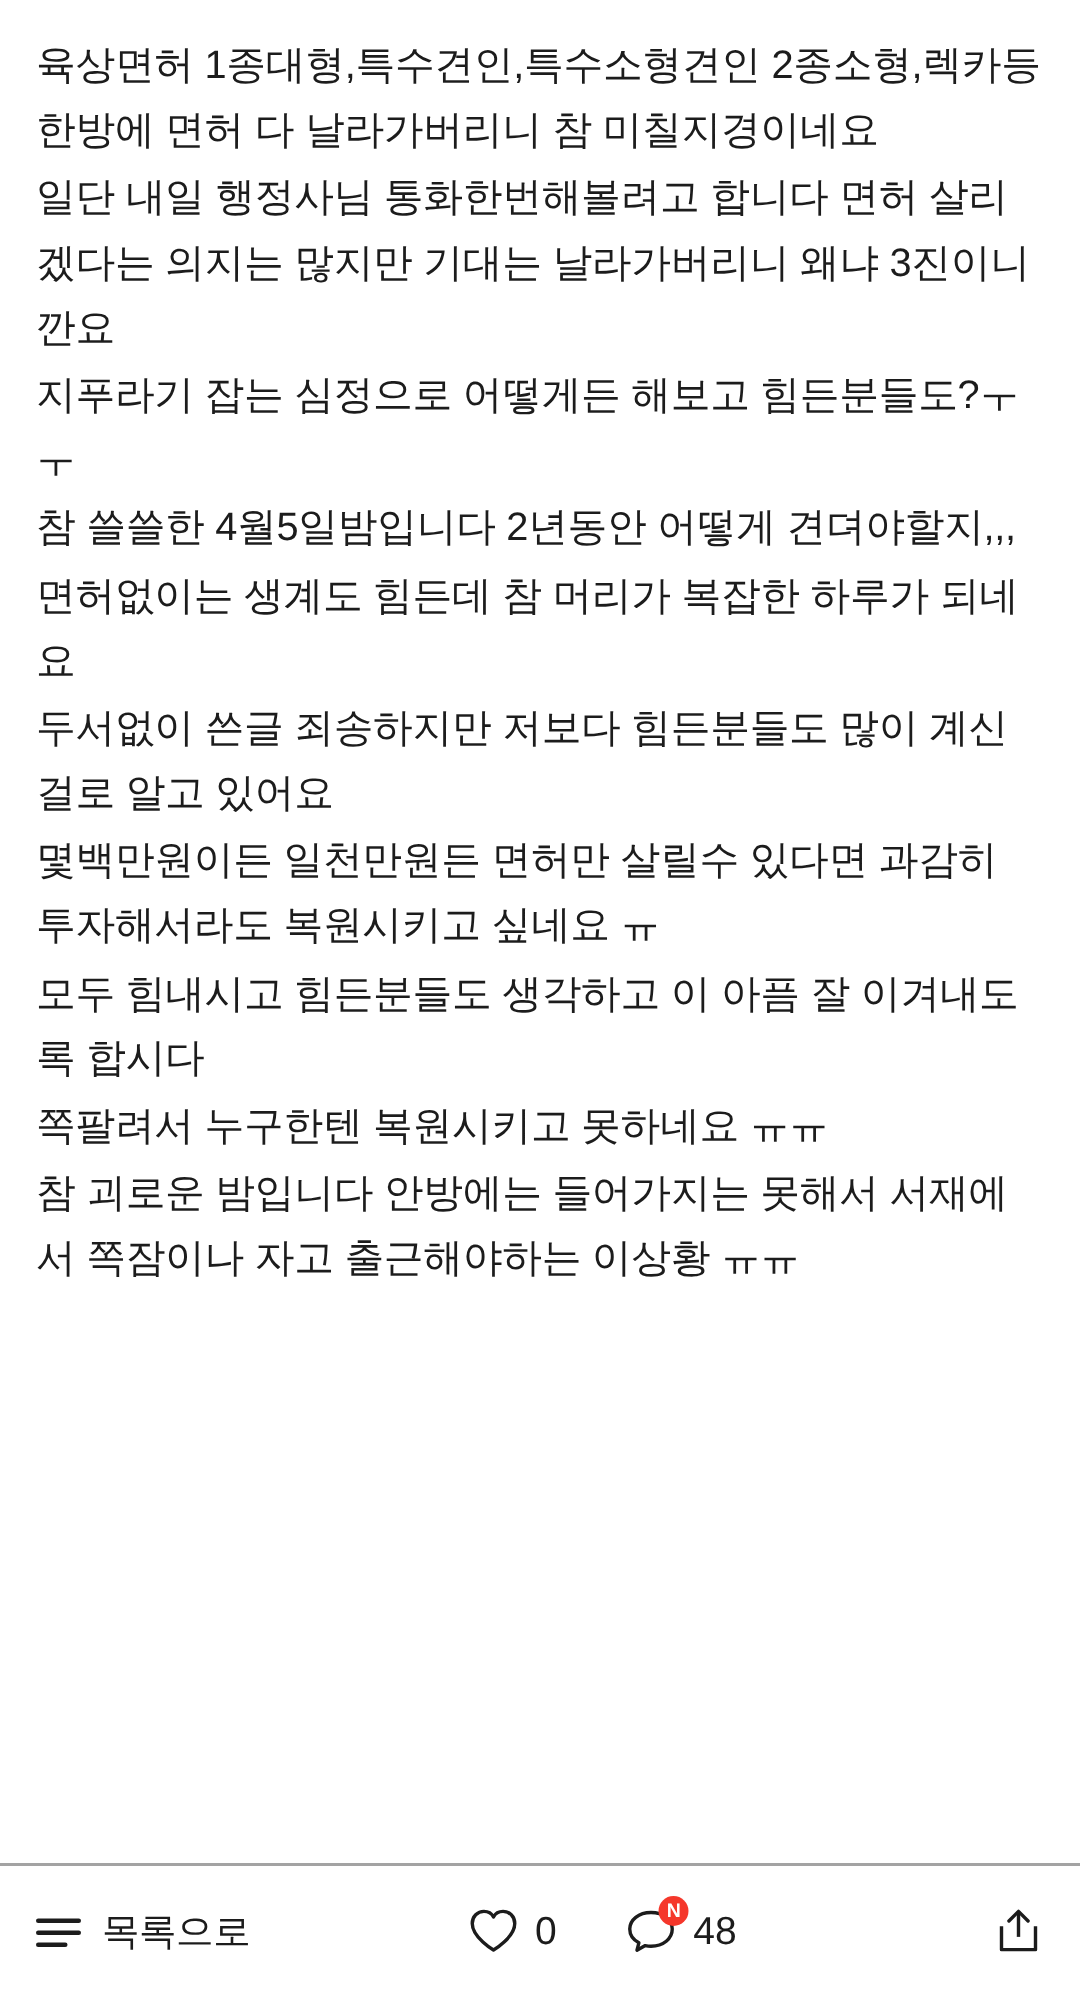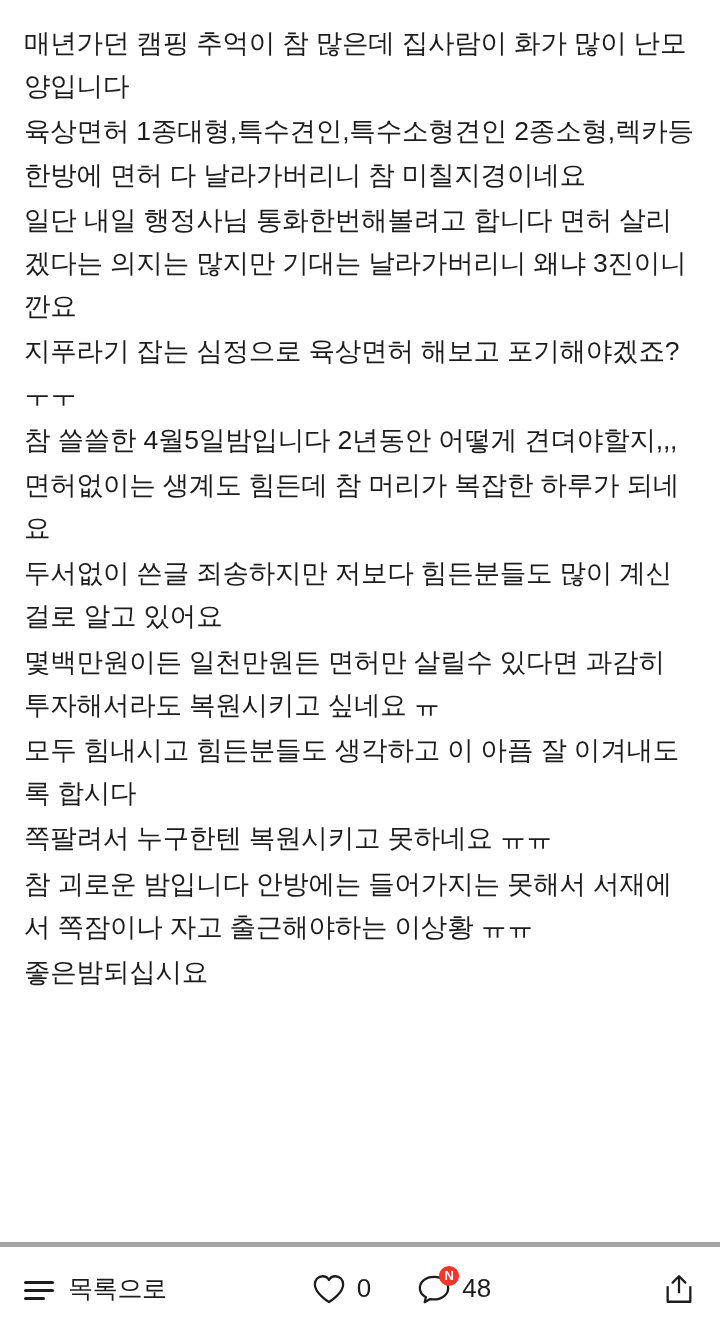--- a/index.html
+++ b/index.html
@@ -34,21 +34,21 @@
     line-height: 1.63;
     letter-spacing: -0.2px;
     color: #1c1c1c;
     margin: 0 0 2px 0;
     word-break: break-all;
     white-space: pre-wrap;
   }
   .footer-bar {
     flex: 0 0 auto;
     height: 88px;
-    border-top: 5px solid #a3a3a3;
+    border-top: 2px solid #a3a3a3;
     display: flex;
     align-items: center;
     padding: 0 24px;
     box-sizing: border-box;
     background: #ffffff;
   }
   .footer-left {
     display: flex;
     align-items: center;
     gap: 14px;
@@ -123,32 +123,30 @@
     width: 60px;
   }
   svg { display: block; }
 </style>
 </head>
 <body>
 
 <div class="page">
 
   <div class="post-body">
-    <p class="para">매년가던 캠핑 추억이 참 많은데 집사람이 화가 많이 난모양입니다</p>
     <p class="para">육상면허 1종대형,특수견인,특수소형견인 2종소형,렉카등 한방에 면허 다 날라가버리니 참 미칠지경이네요</p>
     <p class="para">일단 내일 행정사님 통화한번해볼려고 합니다 면허 살리겠다는 의지는 많지만 기대는 날라가버리니 왜냐 3진이니깐요</p>
-    <p class="para">지푸라기 잡는 심정으로 육상면허 해보고 포기해야겠죠?ㅜㅜ</p>
+    <p class="para">지푸라기 잡는 심정으로 어떻게든 해보고 힘든분들도?ㅜㅜ</p>
     <p class="para">참 쓸쓸한 4월5일밤입니다 2년동안 어떻게 견뎌야할지,,,</p>
     <p class="para">면허없이는 생계도 힘든데 참 머리가 복잡한 하루가 되네요</p>
     <p class="para">두서없이 쓴글 죄송하지만 저보다 힘든분들도 많이 계신걸로 알고 있어요</p>
     <p class="para">몇백만원이든 일천만원든 면허만 살릴수 있다면 과감히 투자해서라도 복원시키고 싶네요 ㅠ</p>
     <p class="para">모두 힘내시고 힘든분들도 생각하고 이 아픔 잘 이겨내도록 합시다</p>
     <p class="para">쪽팔려서 누구한텐 복원시키고 못하네요 ㅠㅠ</p>
     <p class="para">참 괴로운 밤입니다 안방에는 들어가지는 못해서 서재에서 쪽잠이나 자고 출근해야하는 이상황 ㅠㅠ</p>
-    <p class="para">좋은밤되십시요</p>
   </div>
 
   <div class="footer-bar">
 
     <div class="footer-left">
       <span class="list-icon">
         <i></i>
           <i></i>
           <i></i>
       </span>

